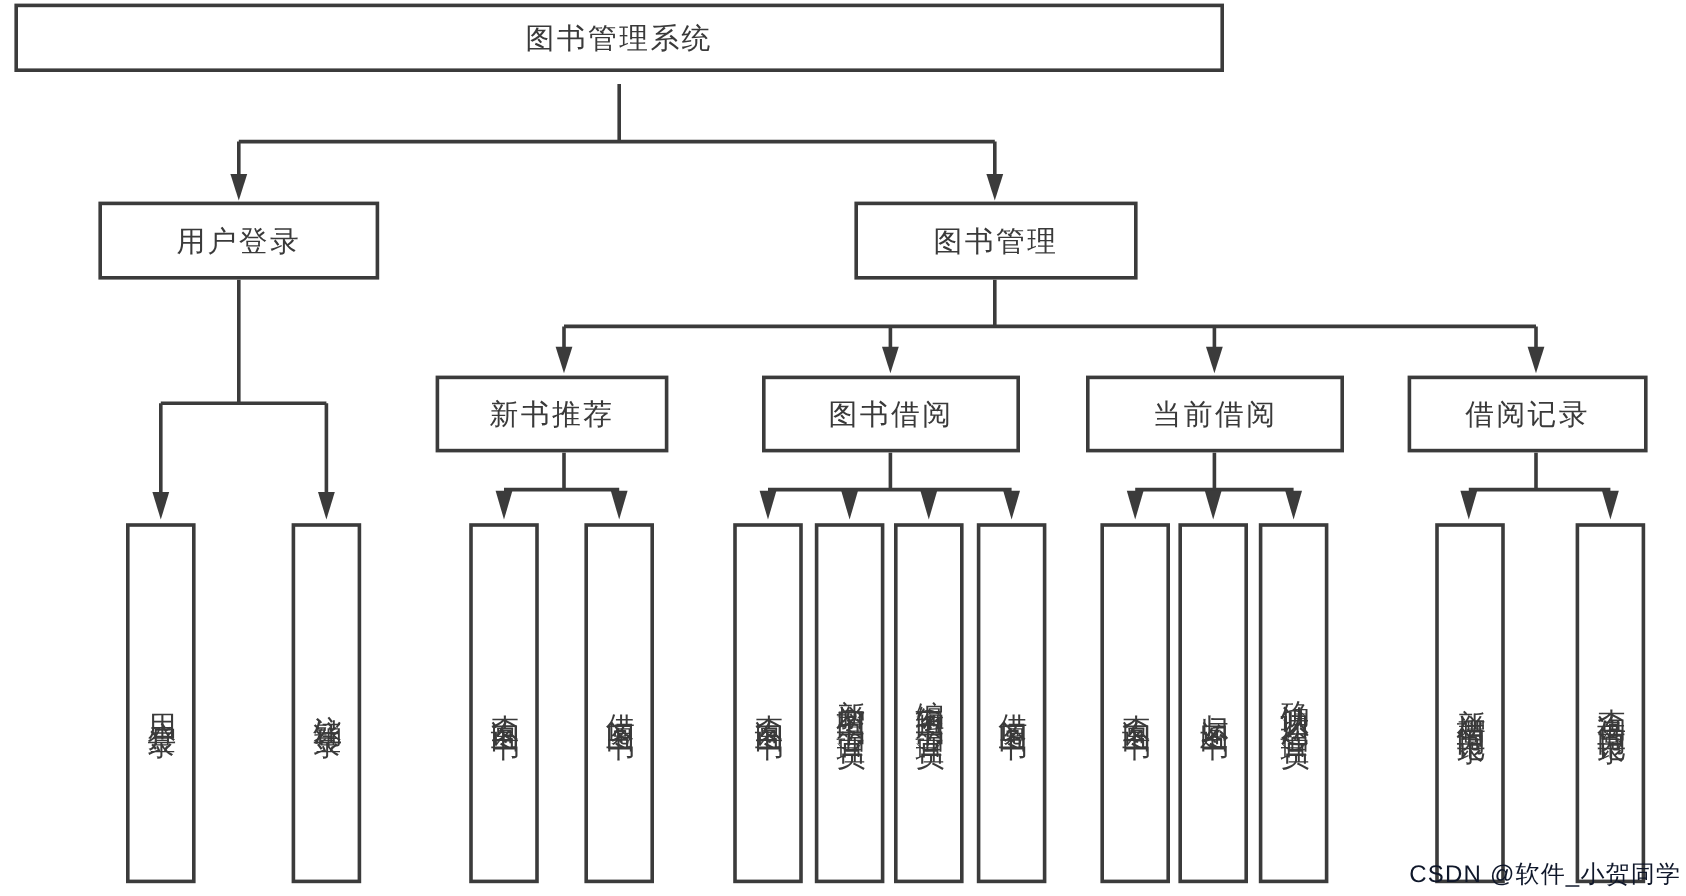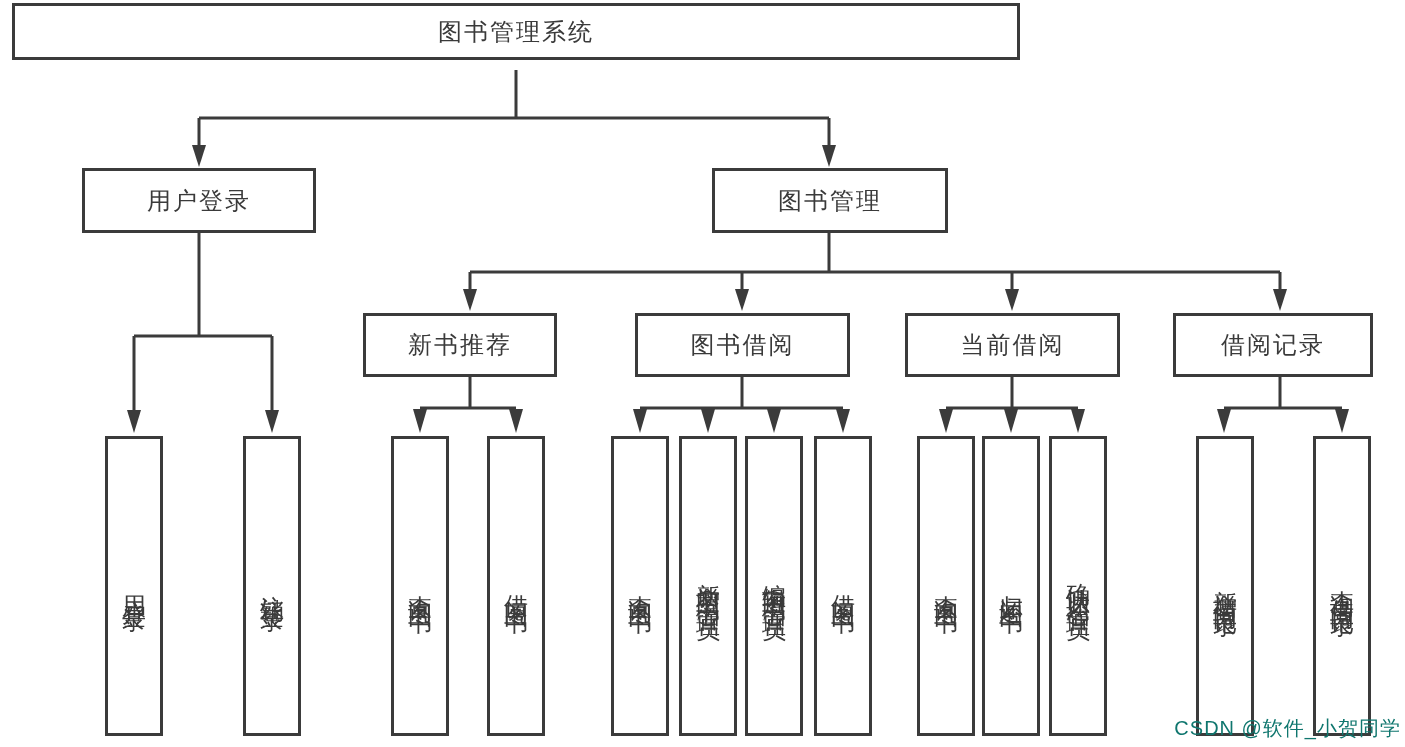--- a/index.html
+++ b/index.html
@@ -69,21 +69,21 @@
   .l-10 { left: 982px; }
   .l-11 { left: 1049px; }
   .l-12 { left: 1196px; }
   .l-13 { left: 1313px; }
   .watermark {
     position: absolute;
     right: 4px;
     bottom: 5px;
     z-index: 2;
     font-size: 20px;
-    color: #0f766e;
+    color: #0f172a;
     letter-spacing: 1px;
     white-space: nowrap;
   }
 </style>
 </head>
 <body>
 
 <div class="canvas">
 
   <svg class="connectors" width="1405" height="747" viewBox="0 0 1405 747">

